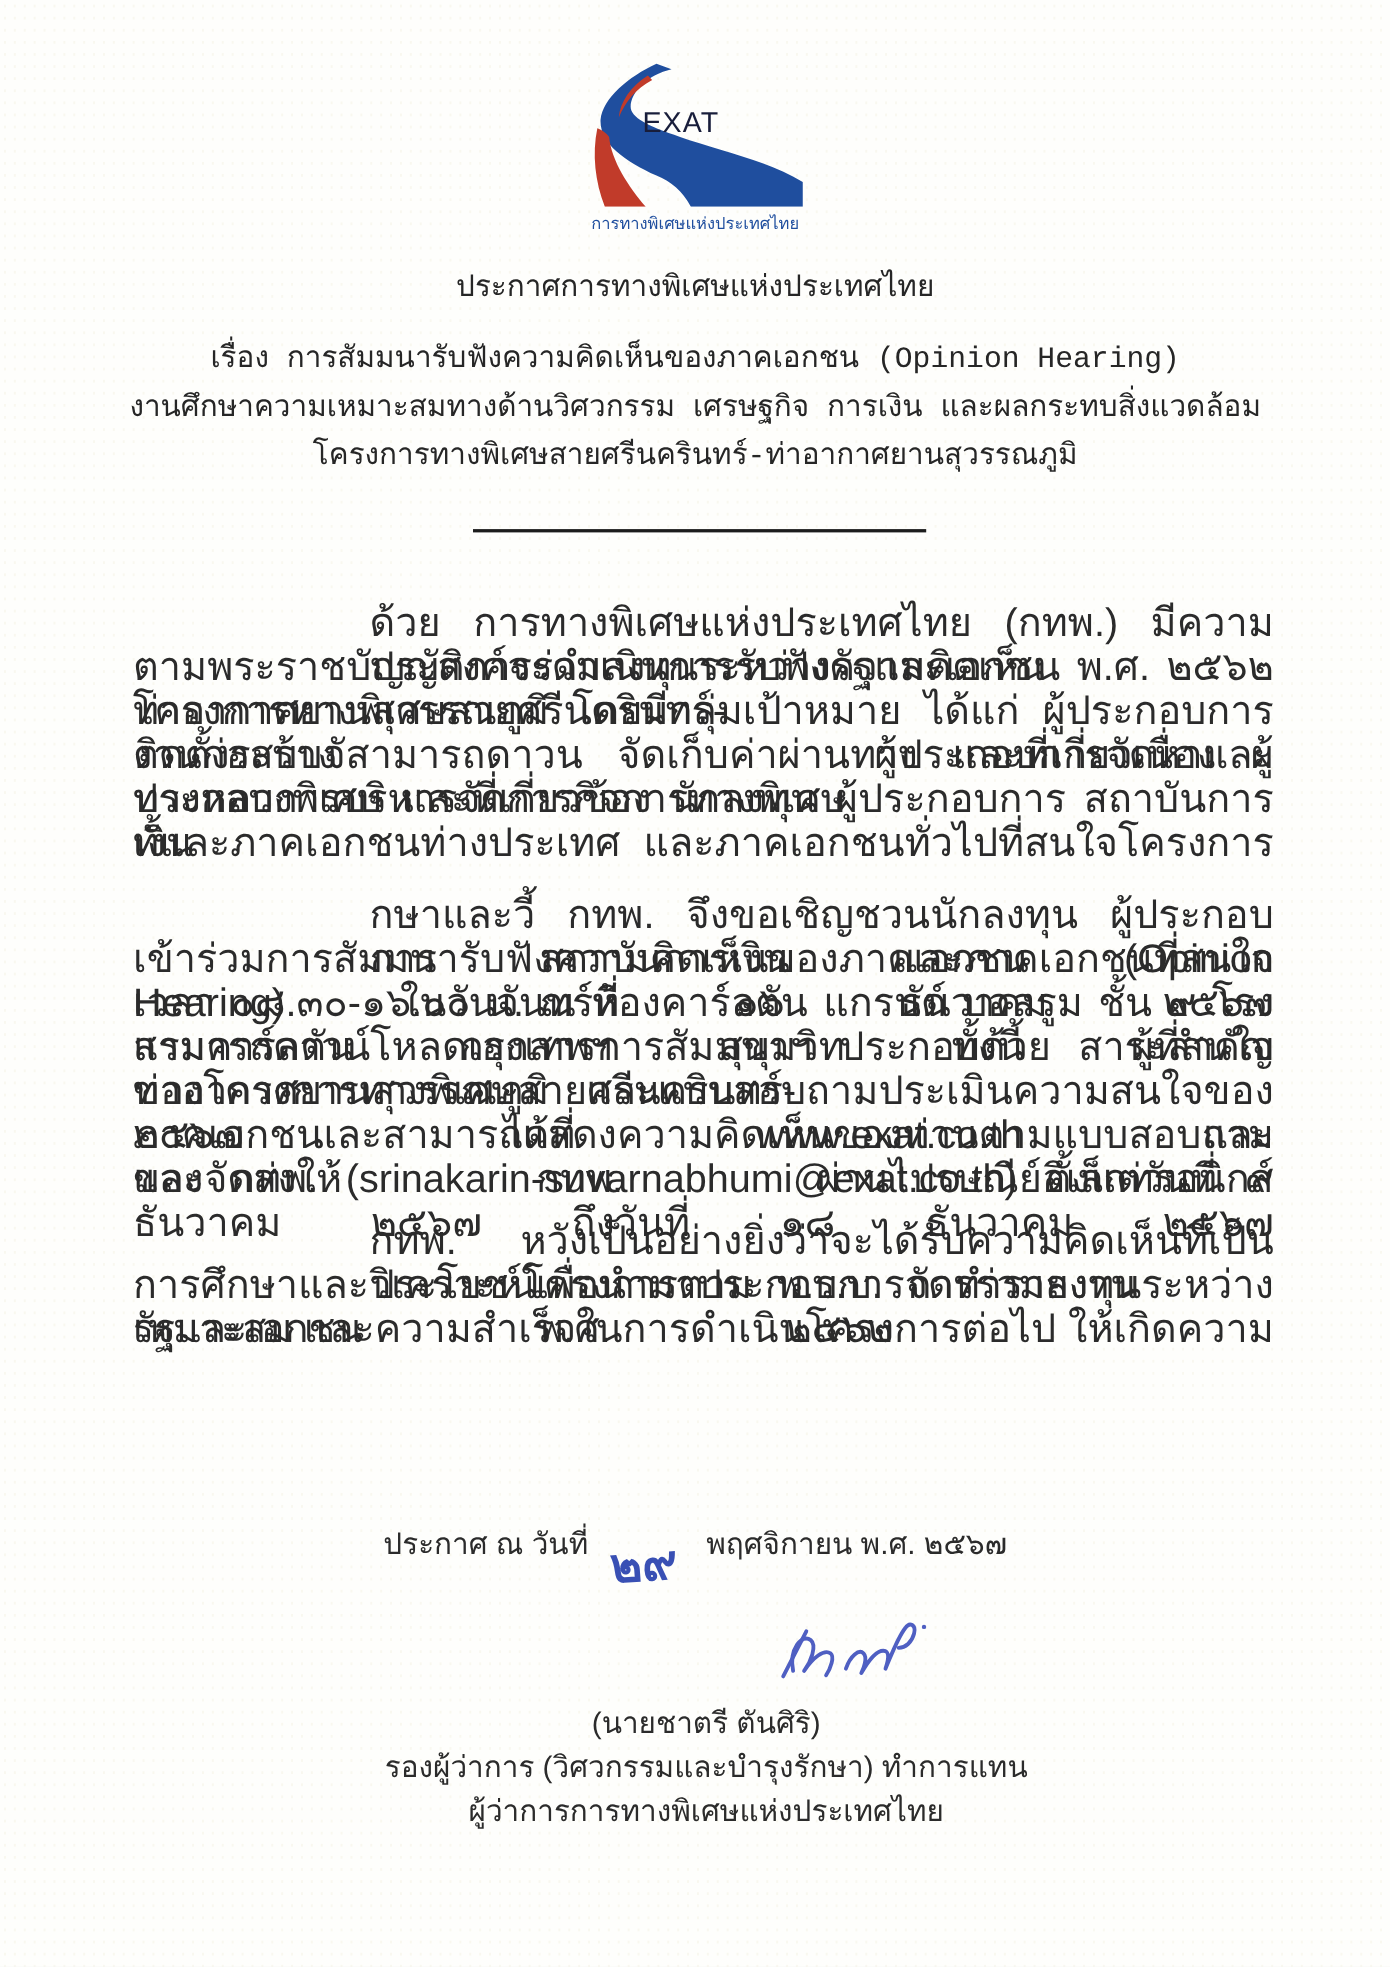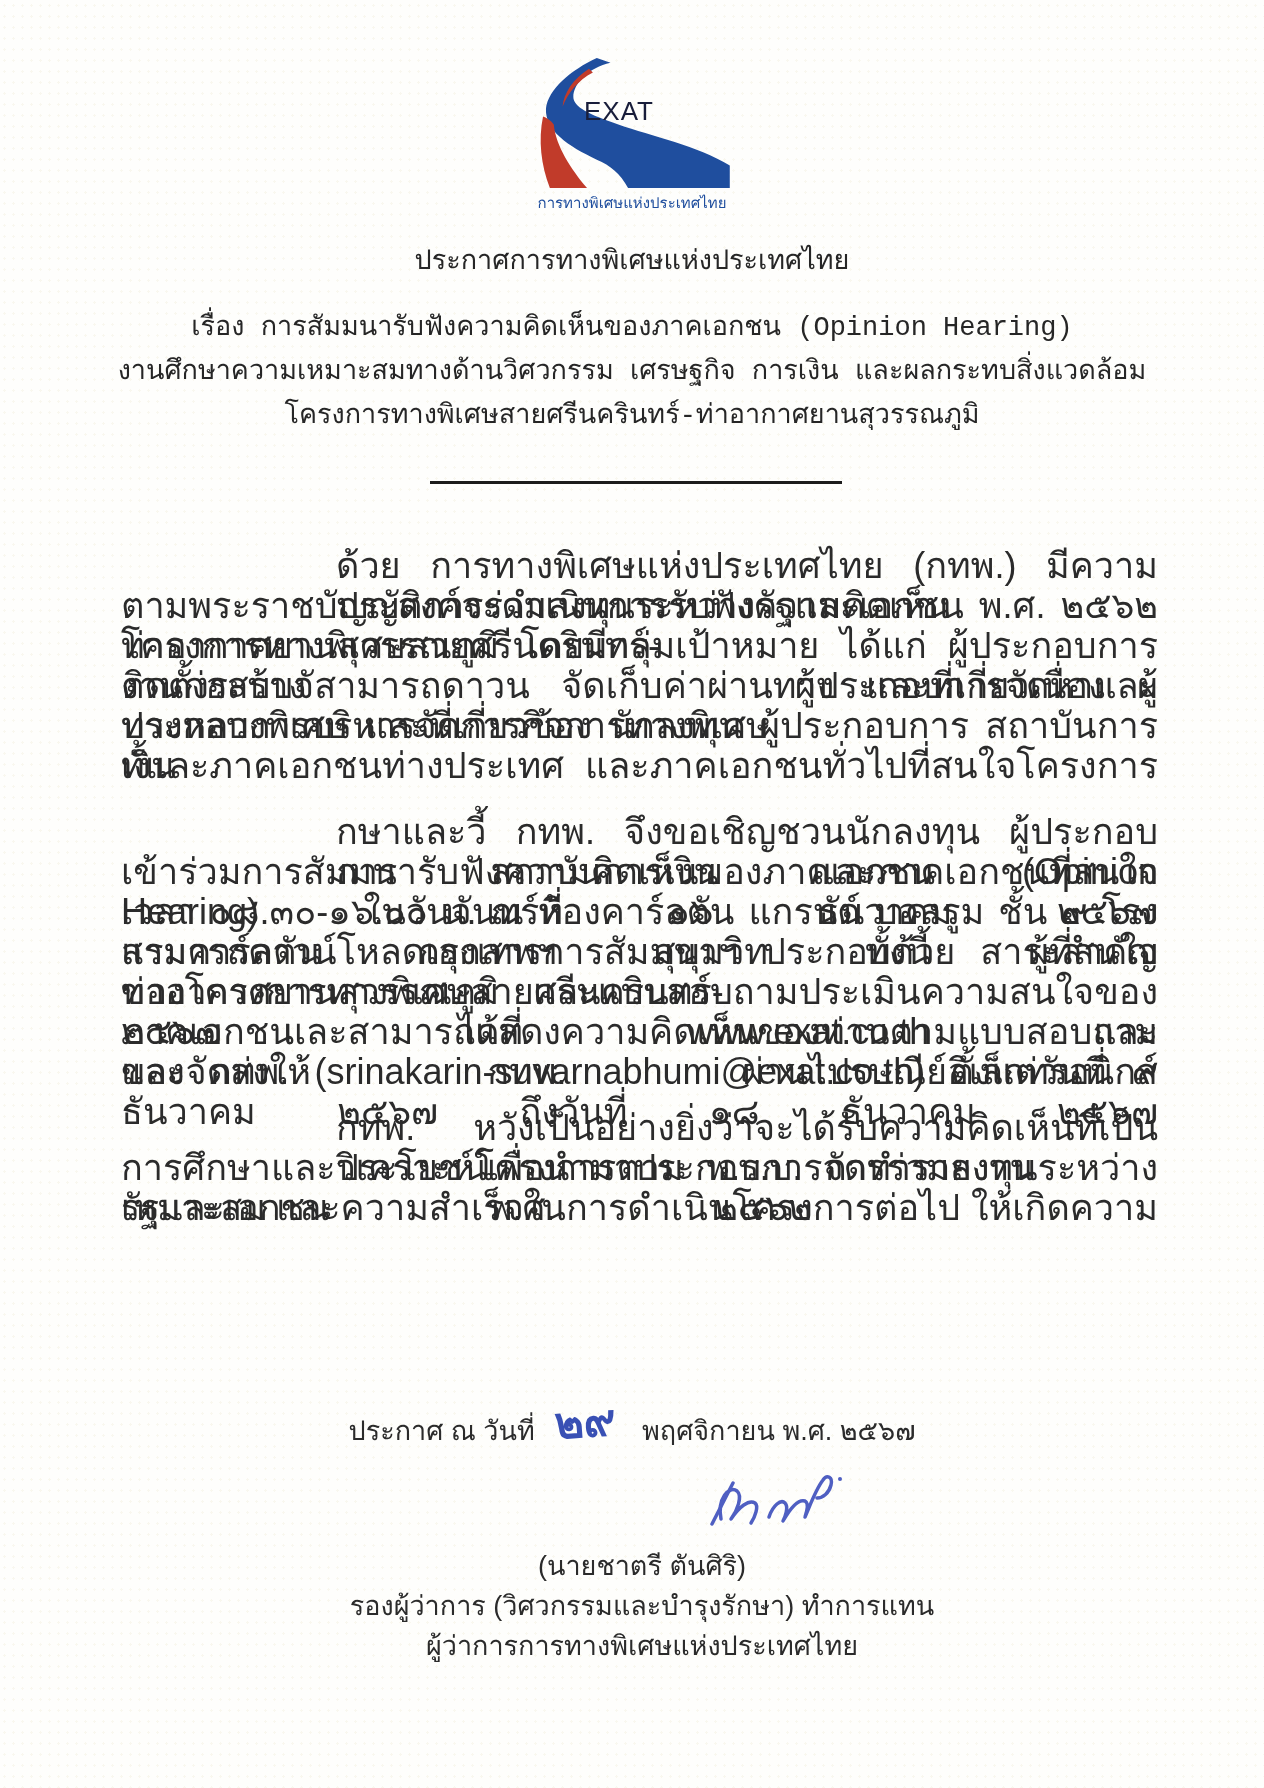--- a/index.html
+++ b/index.html
@@ -28,21 +28,21 @@
   .bodytext{position:absolute;left:121px;top:546px;width:1037px;font-size:36px;color:#2b2b2b;}
   .para{margin:0;padding:0;}
   .para-1{margin-bottom:26px;}
   .para-2{margin-bottom:16px;}
   .ln{height:40px;line-height:40px;white-space:nowrap;}
   .ln.jf{white-space:normal;text-align:justify;text-align-last:justify;}
   .ln.indent{padding-left:215px;}
   
   .dateline{
     position:absolute;left:50%;top:1382px;transform:translateX(-50%);
-    display:flex;align-items:flex-end;font-size:27px;color:#2b2b2b;white-space:nowrap;
+    display:flex;align-items:flex-start;font-size:27px;color:#2b2b2b;white-space:nowrap;
   }
   .dateline .hand{
     color:#3950b4;font-size:44px;font-weight:bold;margin:0 26px 0 20px;
     display:inline-block;transform:translateY(4px) rotate(-4deg);
   }
   
   .sig-scribble{position:absolute;left:706px;top:1472px;}
   .sig-block{position:absolute;left:10px;top:1546px;width:1264px;text-align:center;font-size:27px;color:#2b2b2b;}
   .sig-block .sline{height:40px;line-height:40px;}
 </style>

